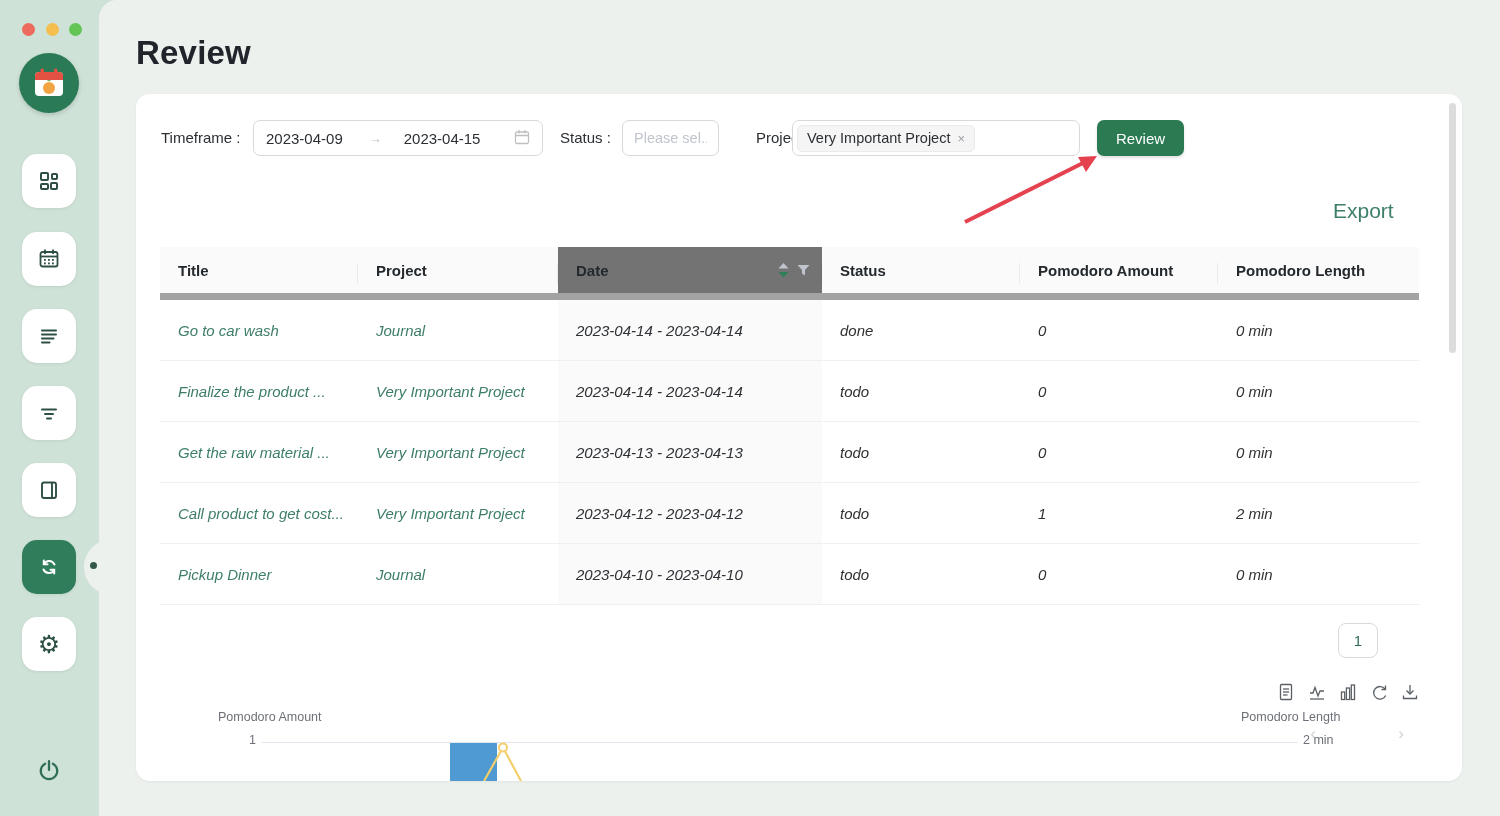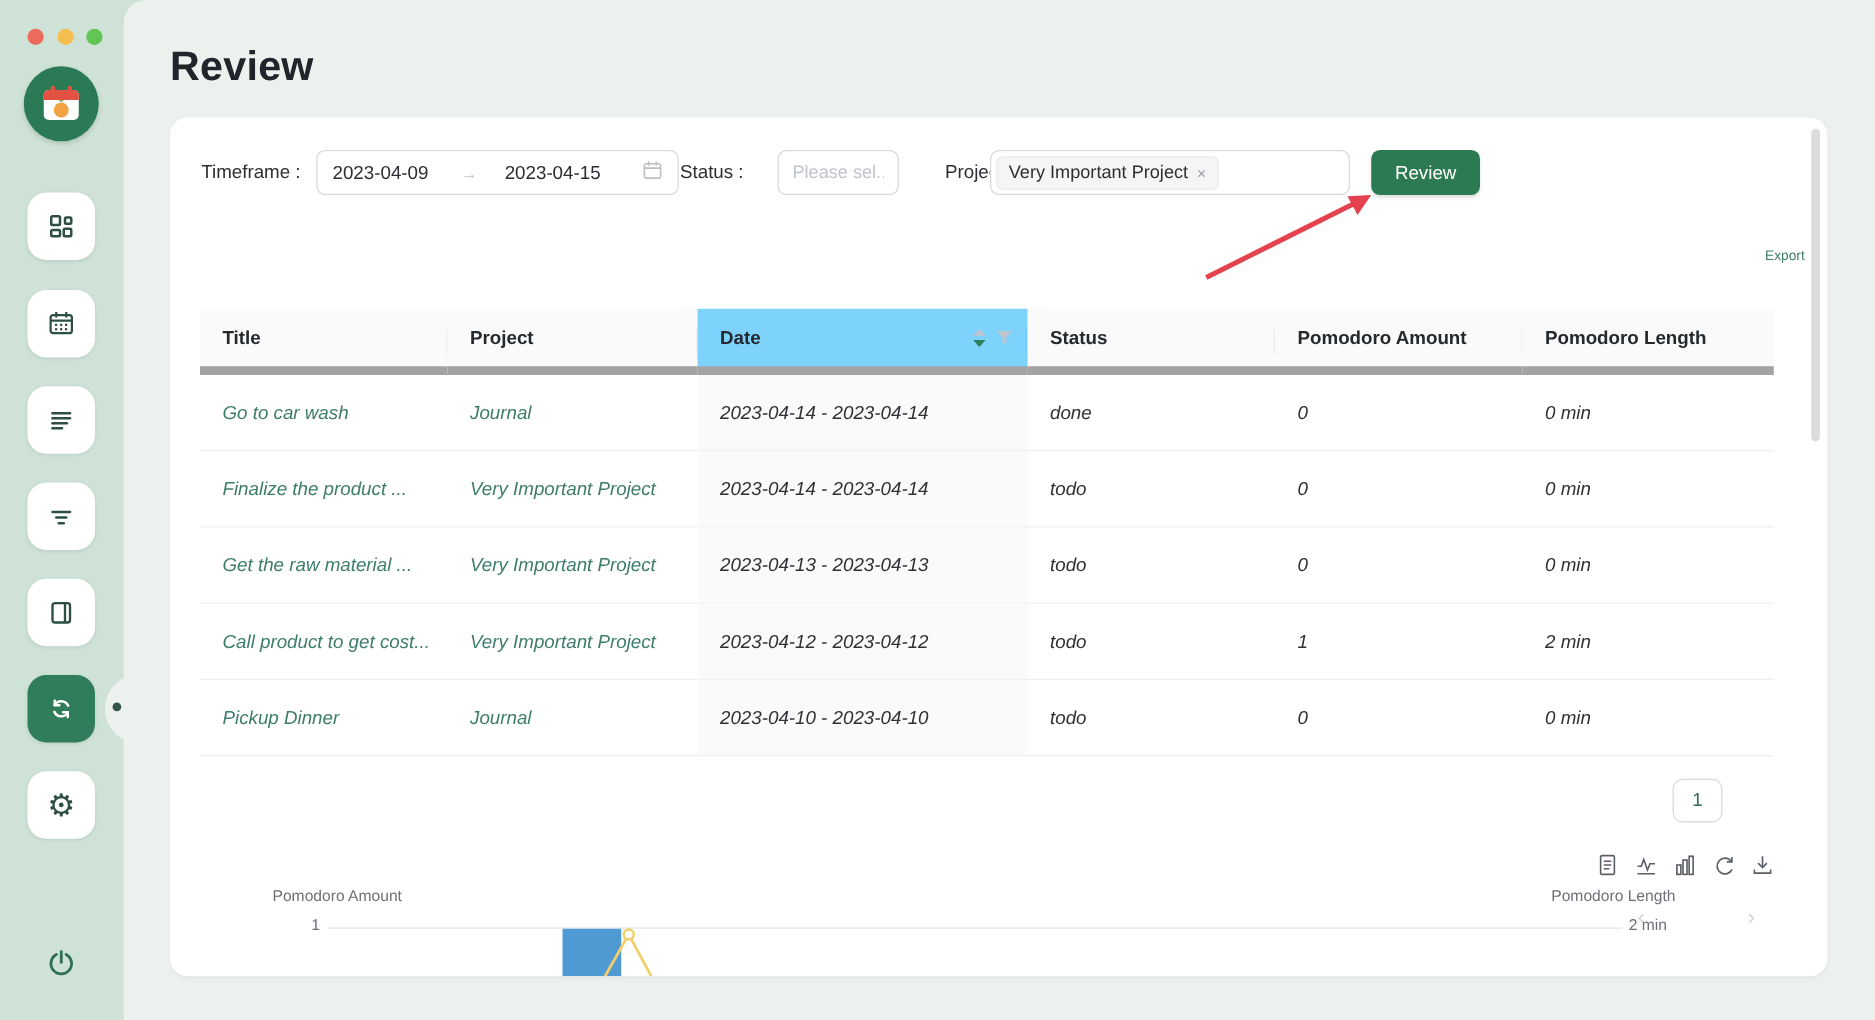--- a/index.html
+++ b/index.html
@@ -51,30 +51,30 @@
   .selectbox{top:26px;height:36px;border:1px solid #d9d9d9;border-radius:7px;background:#fff;}
   .status-input{left:486px;width:97px;padding:0 11px;font-size:14.5px;font-family:"Liberation Sans",sans-serif;
       color:#2b2f33;outline:none;}
   .status-input::placeholder{color:#c0c4cc;}
   .project-select{left:656px;width:288px;display:flex;align-items:center;padding:0 4px;cursor:pointer;}
   .tag{display:inline-flex;align-items:center;background:#f5f5f5;border:1px solid #ebebeb;border-radius:5px;
       height:27px;padding:0 9px;font-size:14.5px;color:#2b2f33;white-space:nowrap;}
   .tag-x{color:#9aa0a6;font-size:13px;margin-left:7px;cursor:pointer;}
   .review-btn{left:961px;top:26px;width:87px;height:36px;background:var(--accent-green);border:none;border-radius:7px;
       color:#fff;font-size:15px;font-family:"Liberation Sans",sans-serif;cursor:pointer;box-shadow:0 2px 3px rgba(0,0,0,.12);}
-  .export{left:1276px;top:105px;font-size:11px;color:var(--link-teal);cursor:pointer;}
+  .export{left:1197px;top:105px;font-size:21px;color:var(--link-teal);cursor:pointer;}
 
   
   .table{left:24px;top:153px;width:1259px;font-size:15px;}
   .trow{display:grid;grid-template-columns:198px 200px 264px 198px 198px 201px;}
   .thead{background:#fafafa;height:53px;font-weight:700;color:#24292e;}
   .thead .cell{display:flex;align-items:center;position:relative;border-bottom:7px solid #a3a3a3;}
   .thead .cell:not(:last-child)::after{content:"";position:absolute;right:0;top:16px;height:21px;width:1px;background:rgba(0,0,0,.06);}
   .cell{padding-left:18px;white-space:nowrap;overflow:hidden;}
-  .th-date{background:#7dd3fc;cursor:pointer;}
+  .th-date{background:#737373;cursor:pointer;}
   .sorter{position:absolute;right:12px;top:0;height:100%;display:flex;align-items:center;gap:8px;}
   .tbody .trow{height:61px;border-bottom:1px solid #f0f0f0;}
   .tbody .cell{display:flex;align-items:center;font-style:italic;}
   .td-date{background:#fafafa;color:#2e3135;}
   .link{color:var(--link-teal);cursor:pointer;}
 
   
   .pg-arrow{top:630px;font-size:17px;color:#ced2d6;width:22px;text-align:center;cursor:pointer;}
   .pg-page{left:1202px;top:529px;width:40px;height:35px;border:1px solid #d9d9d9;border-radius:8px;background:#fff;
       display:flex;align-items:center;justify-content:center;font-size:15px;color:#2f6b57;cursor:pointer;}
@@ -189,21 +189,21 @@
     <span class="rp-cal">
       <svg width="16" height="16" viewBox="0 0 16 16" fill="none" stroke="#bfbfbf" stroke-width="1.3">
         <rect x="1.5" y="3" width="13" height="11.5" rx="1.5"></rect>
         <line x1="5" y1="1" x2="5" y2="4.5"></line>
           <line x1="11" y1="1" x2="11" y2="4.5"></line>
         <line x1="1.5" y1="6.5" x2="14.5" y2="6.5"></line>
       </svg>
     </span>
   </div>
 
-  <div class="abs flabel" style="left:408px">Status :</div>
+  <div class="abs flabel" style="left:424px">Status :</div>
   <input class="abs selectbox status-input" placeholder="Please sel..." style="">
 
   <div class="abs flabel" style="left:620px">Project :</div>
   <div class="abs selectbox project-select">
     <span class="tag">
       <span>Very Important Project</span>
       <span class="tag-x">×</span>
     </span>
   </div>
 

